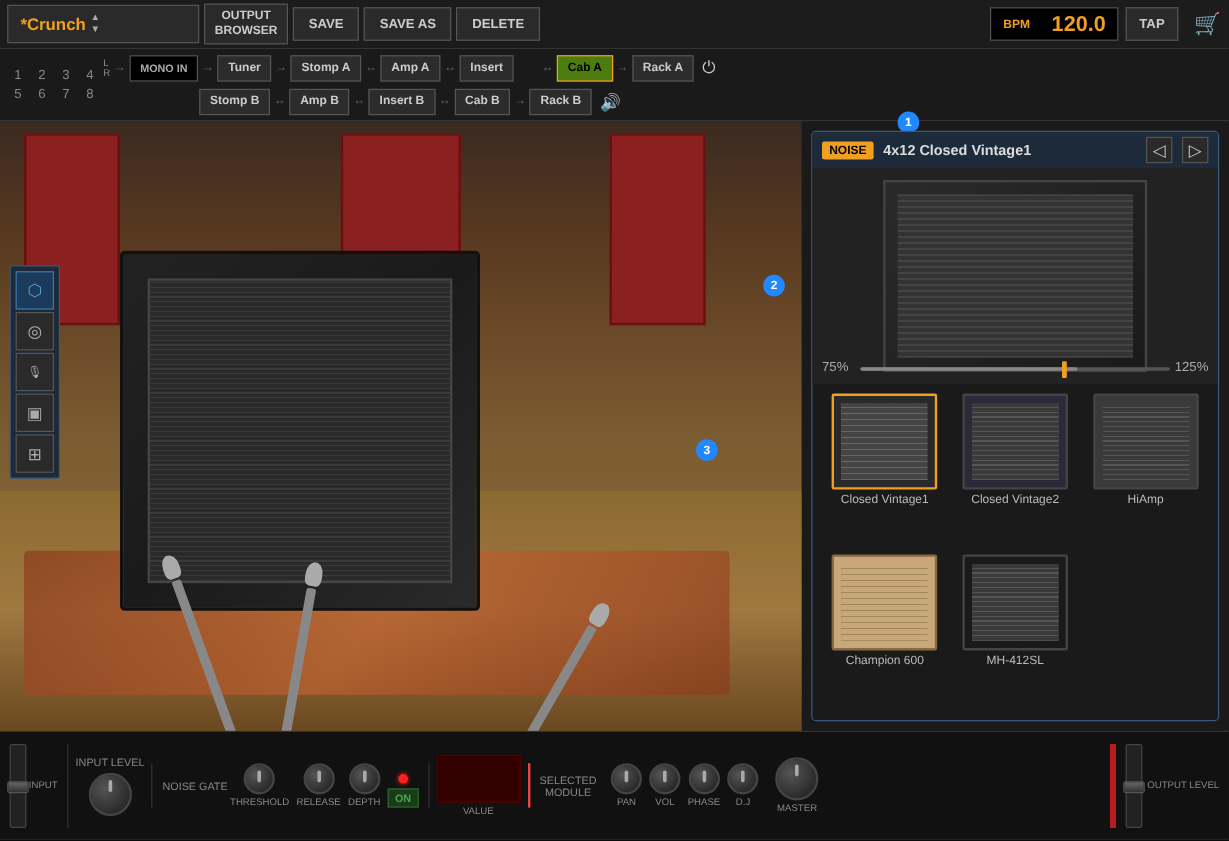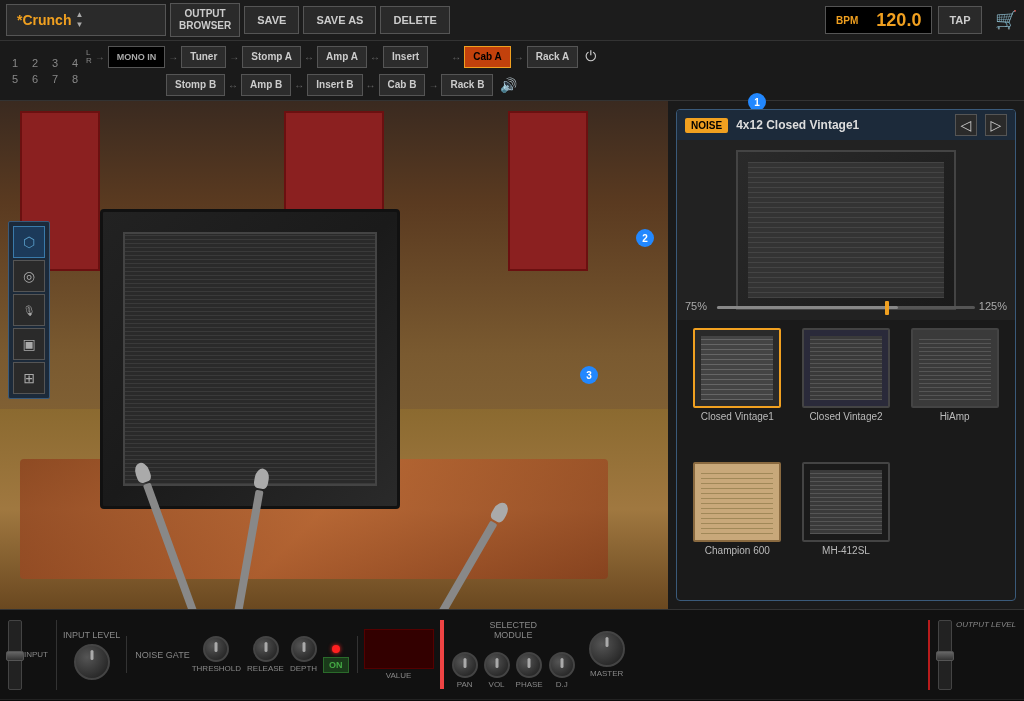--- a/index.html
+++ b/index.html
@@ -121,21 +121,21 @@
       font-size: 10px;
       font-weight: bold;
       padding: 2px 8px;
       height: 22px;
       display: flex;
       align-items: center;
       cursor: pointer;
       white-space: nowrap;
     }
     .chain-block.active {
-      background: #c2410c;
+      background: #4d7c0f;
       color: #000;
       border-color: #f0a020;
       text-align: center;
     }
     .chain-block.mono {
       background: #000000;
       border: 1px solid #555;
       color: #aaa;
       font-size: 9px;
     }
@@ -600,24 +600,24 @@
       height: 10px;
       background: linear-gradient(180deg, #666, #333);
       border: 1px solid #555;
       border-radius: 2px;
       position: absolute;
       left: -3px;
       top: 30px;
     }
     .selected-module-section {
       display: flex;
-      flex-direction: column;
+      flex-direction: row;
       align-items: center;
       gap: 12px;
-      border-left: 4px solid #ef4444;
+      border-left: 2px solid #ef4444;
       padding: 0 8px;
     }
 
     
     .footer {
       background: #0a0a0a;
       height: 34px;
       display: flex;
       align-items: center;
       justify-content: space-between;
@@ -980,21 +980,21 @@
         <span class="knob-label">D.J</span>
       </div>
     </div>
   </div>
 
   <div class="knob-section">
     <div class="knob"></div>
     <span class="knob-label">MASTER</span>
   </div>
 
-  <div style="display:flex; align-items:flex-start; gap:4px; margin-left:auto; border-left:2px solid #b91c1c; padding-left:8px;font-style:italic;">
+  <div style="display:flex; align-items:center; gap:4px; margin-left:auto; border-left:5px solid #b91c1c; padding-left:8px;">
     <div class="fader">
       <div class="fader-thumb"></div>
     </div>
     <span class="knob-label">OUTPUT LEVEL</span>
   </div>
 </div>
 
 <div class="footer">
   
   

